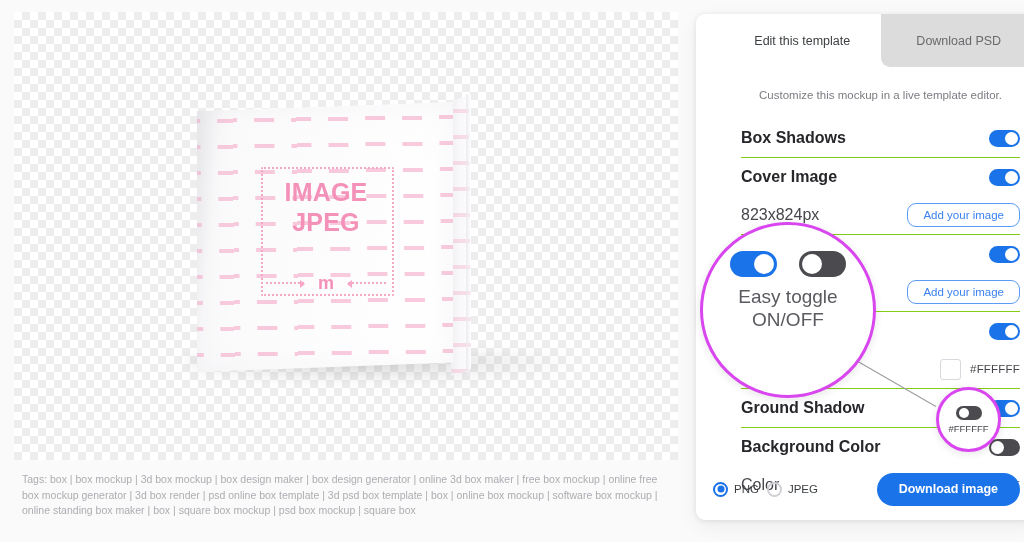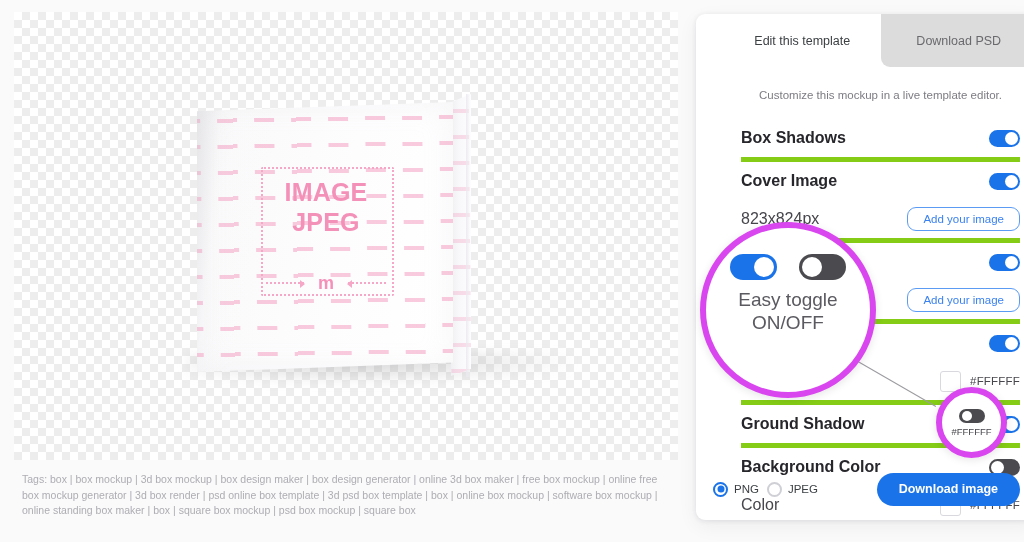--- a/index.html
+++ b/index.html
@@ -211,21 +211,21 @@
   }
 
   .rows { padding: 0 17px; }
   .row {
     position: relative;
     display: flex;
     align-items: center;
     justify-content: space-between;
     height: 38px;
   }
-  .row.divider { border-top: 5px solid #84cc16; }
+  .row.divider { border-top: 1px solid #84cc16; }
   .row-label {
     font-size: 16px;
     color: #26262b;
     font-weight: 700;
   }
   .row-label.sub { font-weight: 400; color: #46464c; }
 
   
   .toggle {
     width: 31px;
@@ -314,21 +314,21 @@
     font-weight: 700;
     cursor: pointer;
     font-family: "Liberation Sans", sans-serif;
   }
 
   
   .lens {
     position: absolute;
     border-radius: 50%;
     background: #ffffff;
-    border: 6px solid #d946ef;
+    border: 3px solid #d946ef;
     box-shadow: 0 2px 8px rgba(0,0,0,0.10);
     z-index: 40;
     display: flex;
     flex-direction: column;
     align-items: center;
   }
   .lens-big {
     left: 700px; top: 222px;
     width: 176px; height: 176px;
     justify-content: flex-start;

